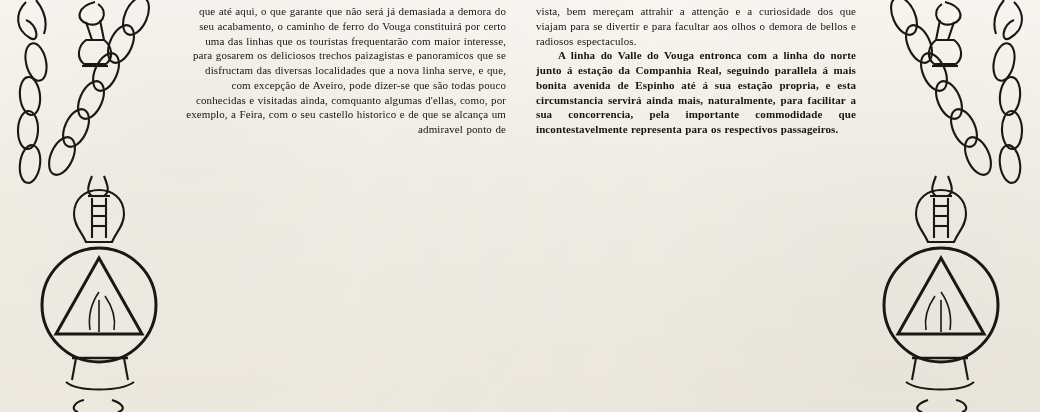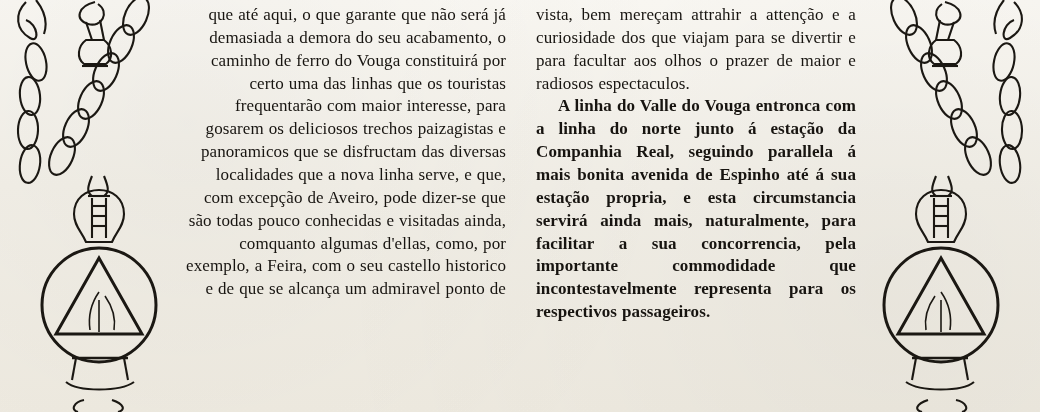--- a/index.html
+++ b/index.html
@@ -53,21 +53,21 @@
     height: 412px;
     display: flex;
     gap: 30px;
   }
   .col {
     width: 320px;
     padding-top: 4px;
   }
   .col p {
     margin: 0;
-    font-size: 17px;
+    font-size: 11px;
     line-height: 1.345;
     text-align: justify;
     text-justify: inter-word;
     letter-spacing: 0.1px;
     word-spacing: 0.6px;
     color: #171410;
   }
   .col-left p {
     text-align: right;
   }
@@ -180,18 +180,18 @@
     </svg>
   </div>
 
   <div class="columns">
 
     <div class="col col-left">
       <p>que até aqui, o que garante que não será já demasiada a demora do seu acabamento, o caminho de ferro do Vouga constituirá por certo uma das linhas que os touristas frequentarão com maior interesse, para gosarem os deliciosos trechos paizagistas e panoramicos que se disfructam das diversas localidades que a nova linha serve, e que, com excepção de Aveiro, pode dizer-se que são todas pouco conhecidas e visitadas ainda, comquanto algumas d'ellas, como, por exemplo, a Feira, com o seu castello historico e de que se alcança um admiravel ponto de</p>
     </div>
 
     <div class="col col-right">
-      <p class="just">vista, bem mereçam attrahir a attenção e a curiosidade dos que viajam para se divertir e para facultar aos olhos o prazer de maior e radiosos espectaculos.</p>
+      <p class="just">vista, bem mereçam attrahir a attenção e a curiosidade dos que viajam para se divertir e para facultar aos olhos o demora de bellos e radiosos espectaculos.</p>
       <p class="just indent">A linha do Valle do Vouga entronca com a linha do norte junto á estação da Companhia Real, seguindo parallela á mais bonita avenida de Espinho até á sua estação propria, e esta circumstancia servirá ainda mais, naturalmente, para facilitar a sua concorrencia, pela importante commodidade que incontestavelmente representa para os respectivos passageiros.</p>
     </div>
 
   </div>
 </div>
 
 </body></html>

